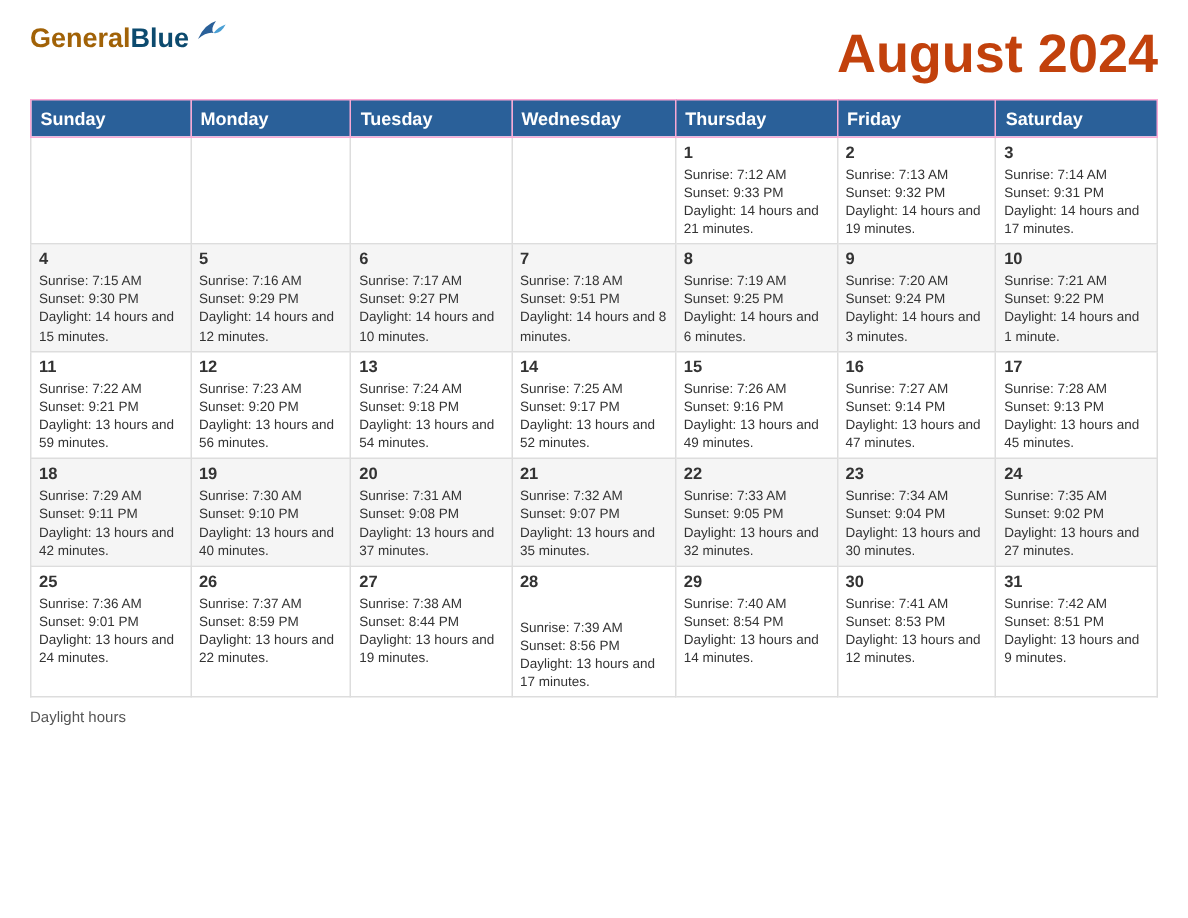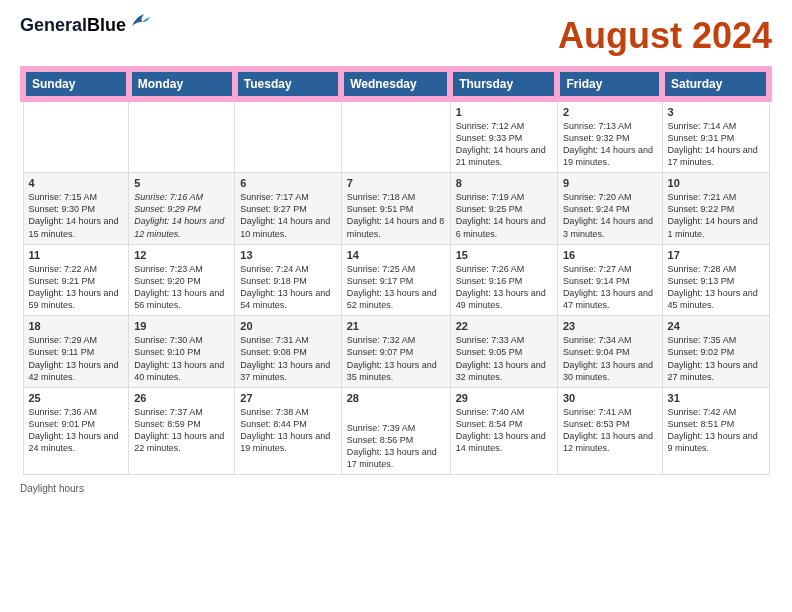--- a/index.html
+++ b/index.html
@@ -25,22 +25,22 @@
     .logo {
       display: flex;
       align-items: center;
       gap: 0;
     }
     .logo-text {
       font-size: 18px;
       font-weight: bold;
       line-height: 1.1;
     }
-    .logo-general { color: #0f172a; }
-    .logo-blue { color: #000000; }
+    .logo-general { color: #a16207; }
+    .logo-blue { color: #0c4a6e; }
     .logo-bird {
       width: 24px;
       height: 24px;
       margin-left: 2px;
       margin-top: -8px;
     }
     .title-block {
       text-align: right;
     }
     .title-main {
@@ -59,21 +59,21 @@
       border-collapse: collapse;
       border: 1px solid #ccc;
     }
     .calendar th {
       background: #2a6099;
       color: #fff;
       font-size: 12px;
       font-weight: bold;
       padding: 5px 6px;
       text-align: left;
-      border: 6px solid #f9a8d4;
+      border: 1px solid #f9a8d4;
     }
     .calendar td {
       vertical-align: top;
       padding: 4px 5px;
       border: 1px solid #ddd;
       width: 113px;
       font-size: 9.5px;
       color: #333;
       background: #fff;
       min-height: 70px;
@@ -169,21 +169,21 @@
         </tr>
         <tr>
           <td>
             <span class="day-number">4</span>
             <div class="day-info" style="white-space: pre-line;">Sunrise: 7:15 AM
 Sunset: 9:30 PM
 Daylight: 14 hours and 15 minutes.</div>
           </td>
           <td>
             <span class="day-number">5</span>
-            <div class="day-info" style="white-space: pre-line; font-style: italic;">Sunrise: 7:16 AM
+            <div class="day-info" style="white-space: pre-line;">Sunrise: 7:16 AM
 Sunset: 9:29 PM
 Daylight: 14 hours and 12 minutes.</div>
           </td>
           <td>
             <span class="day-number">6</span>
             <div class="day-info" style="white-space: pre-line;">Sunrise: 7:17 AM
 Sunset: 9:27 PM
 Daylight: 14 hours and 10 minutes.</div>
           </td>
           <td>

